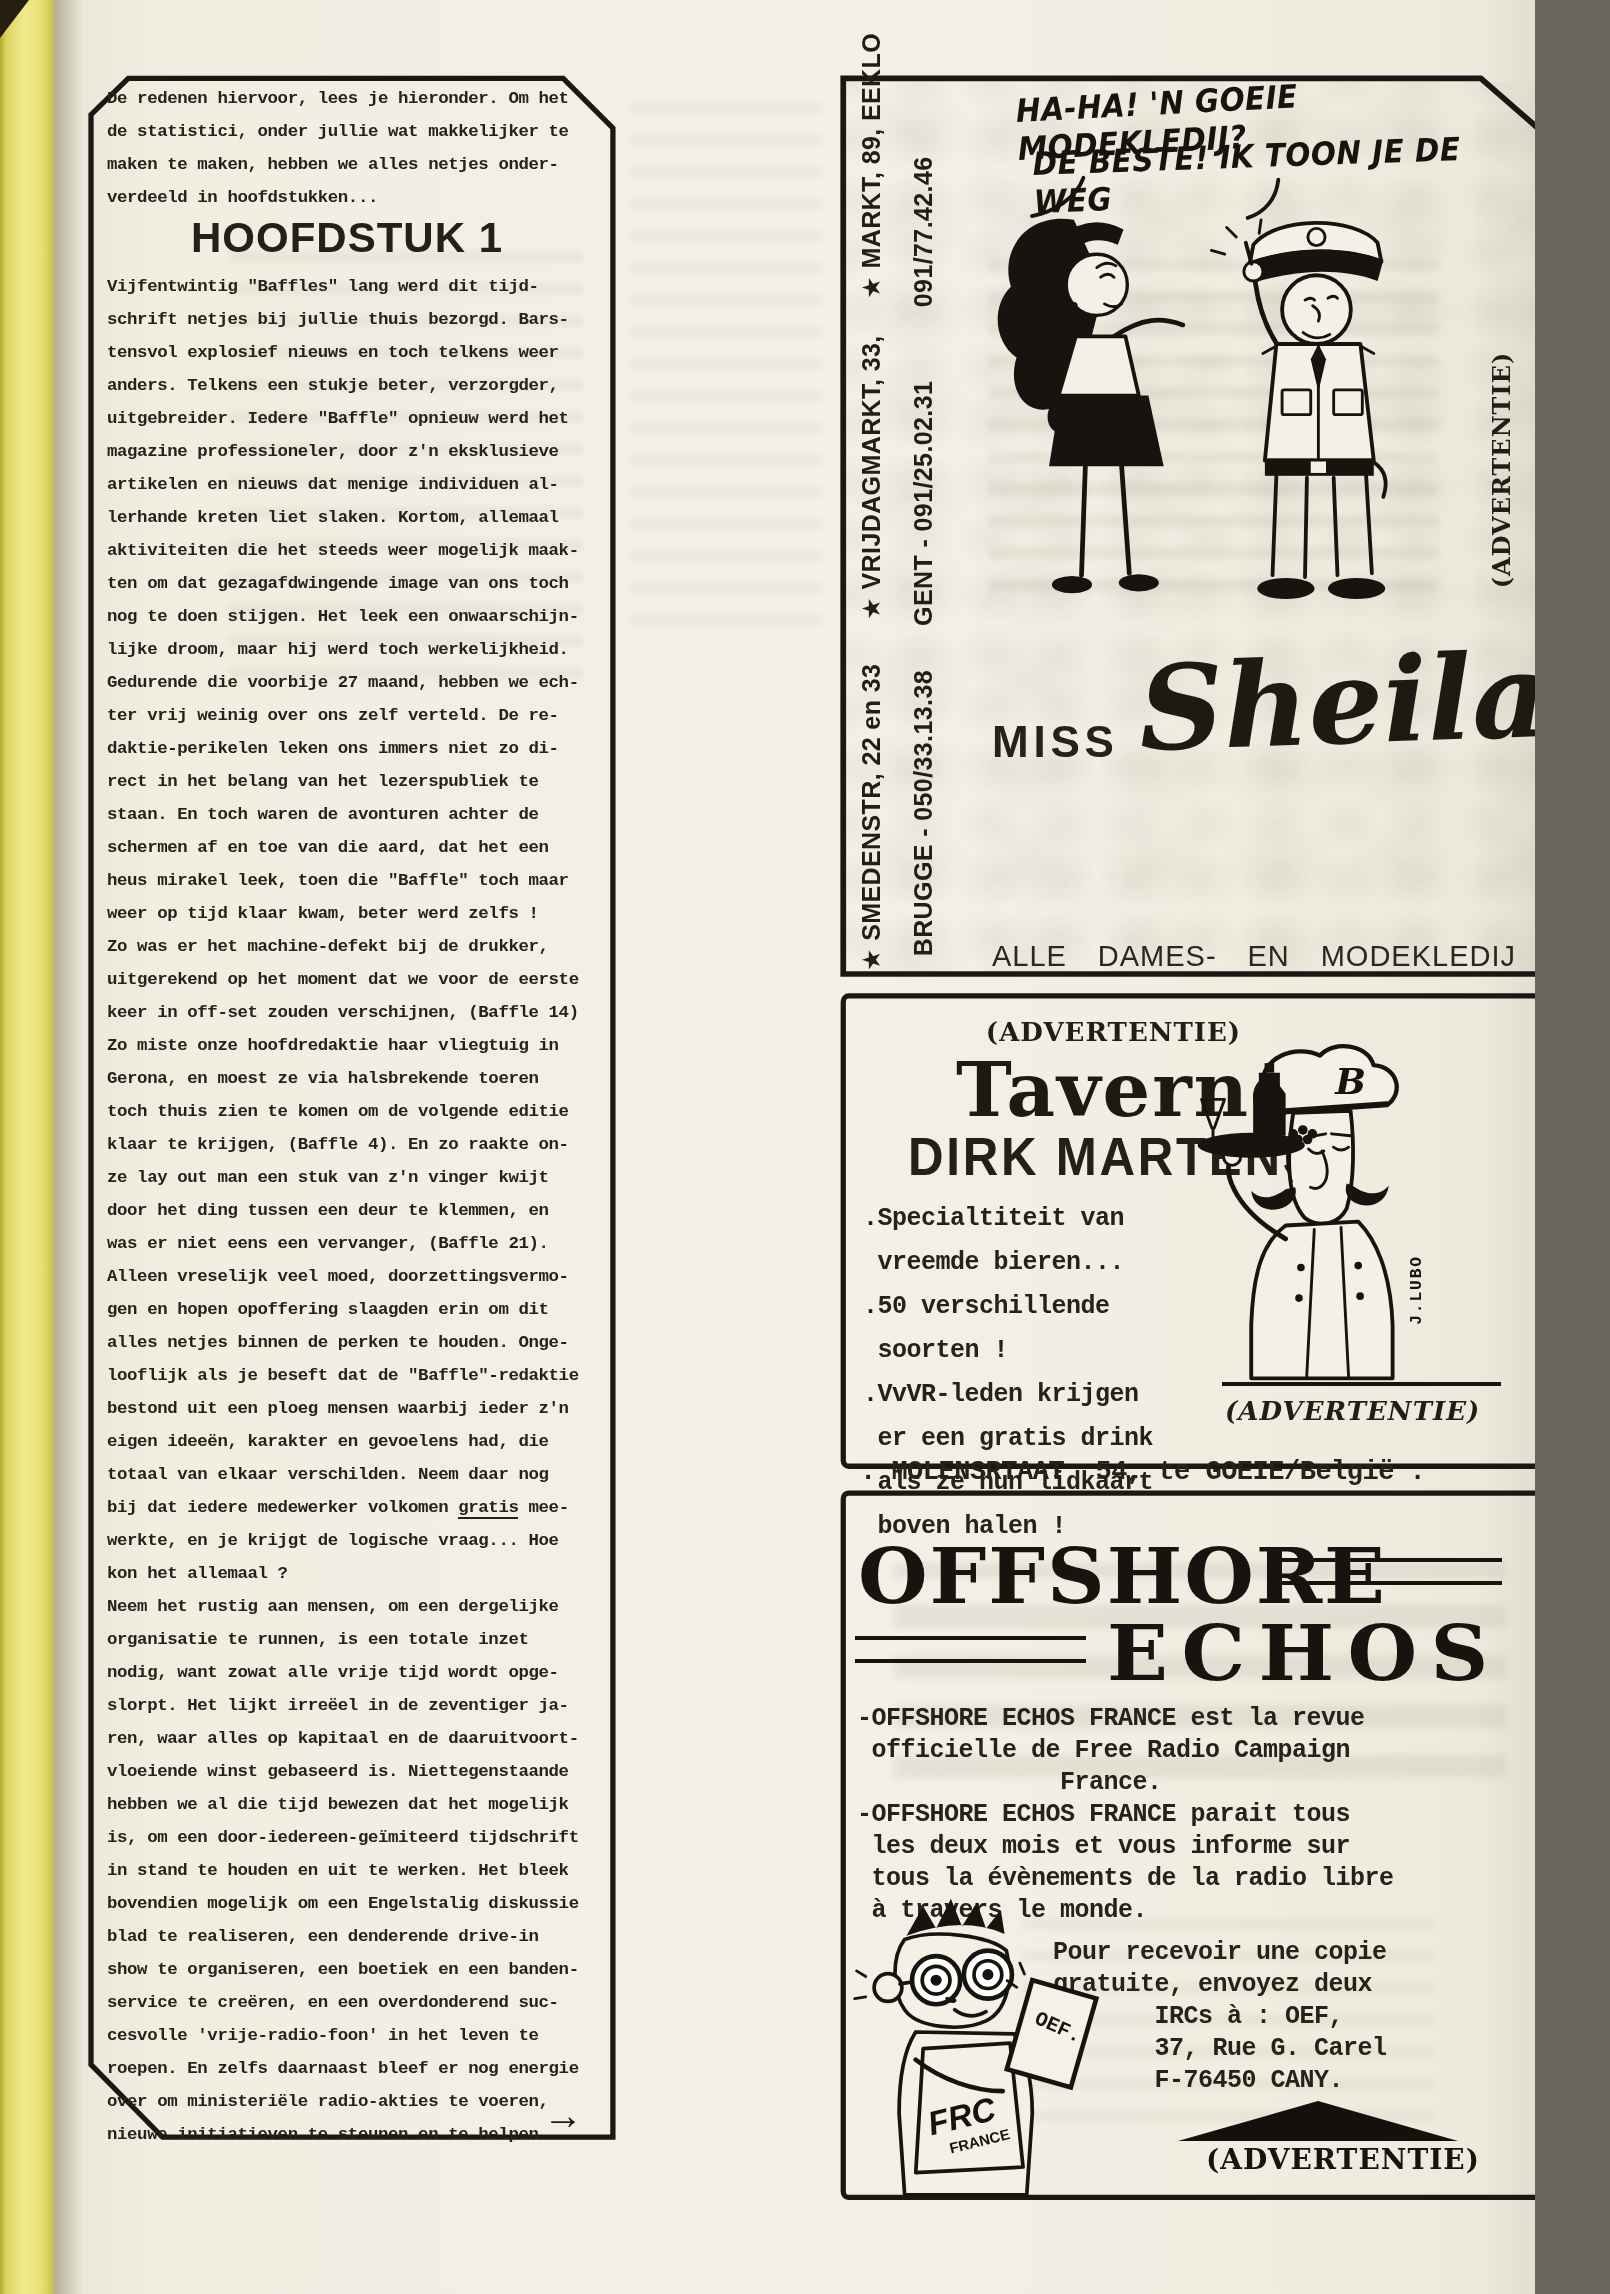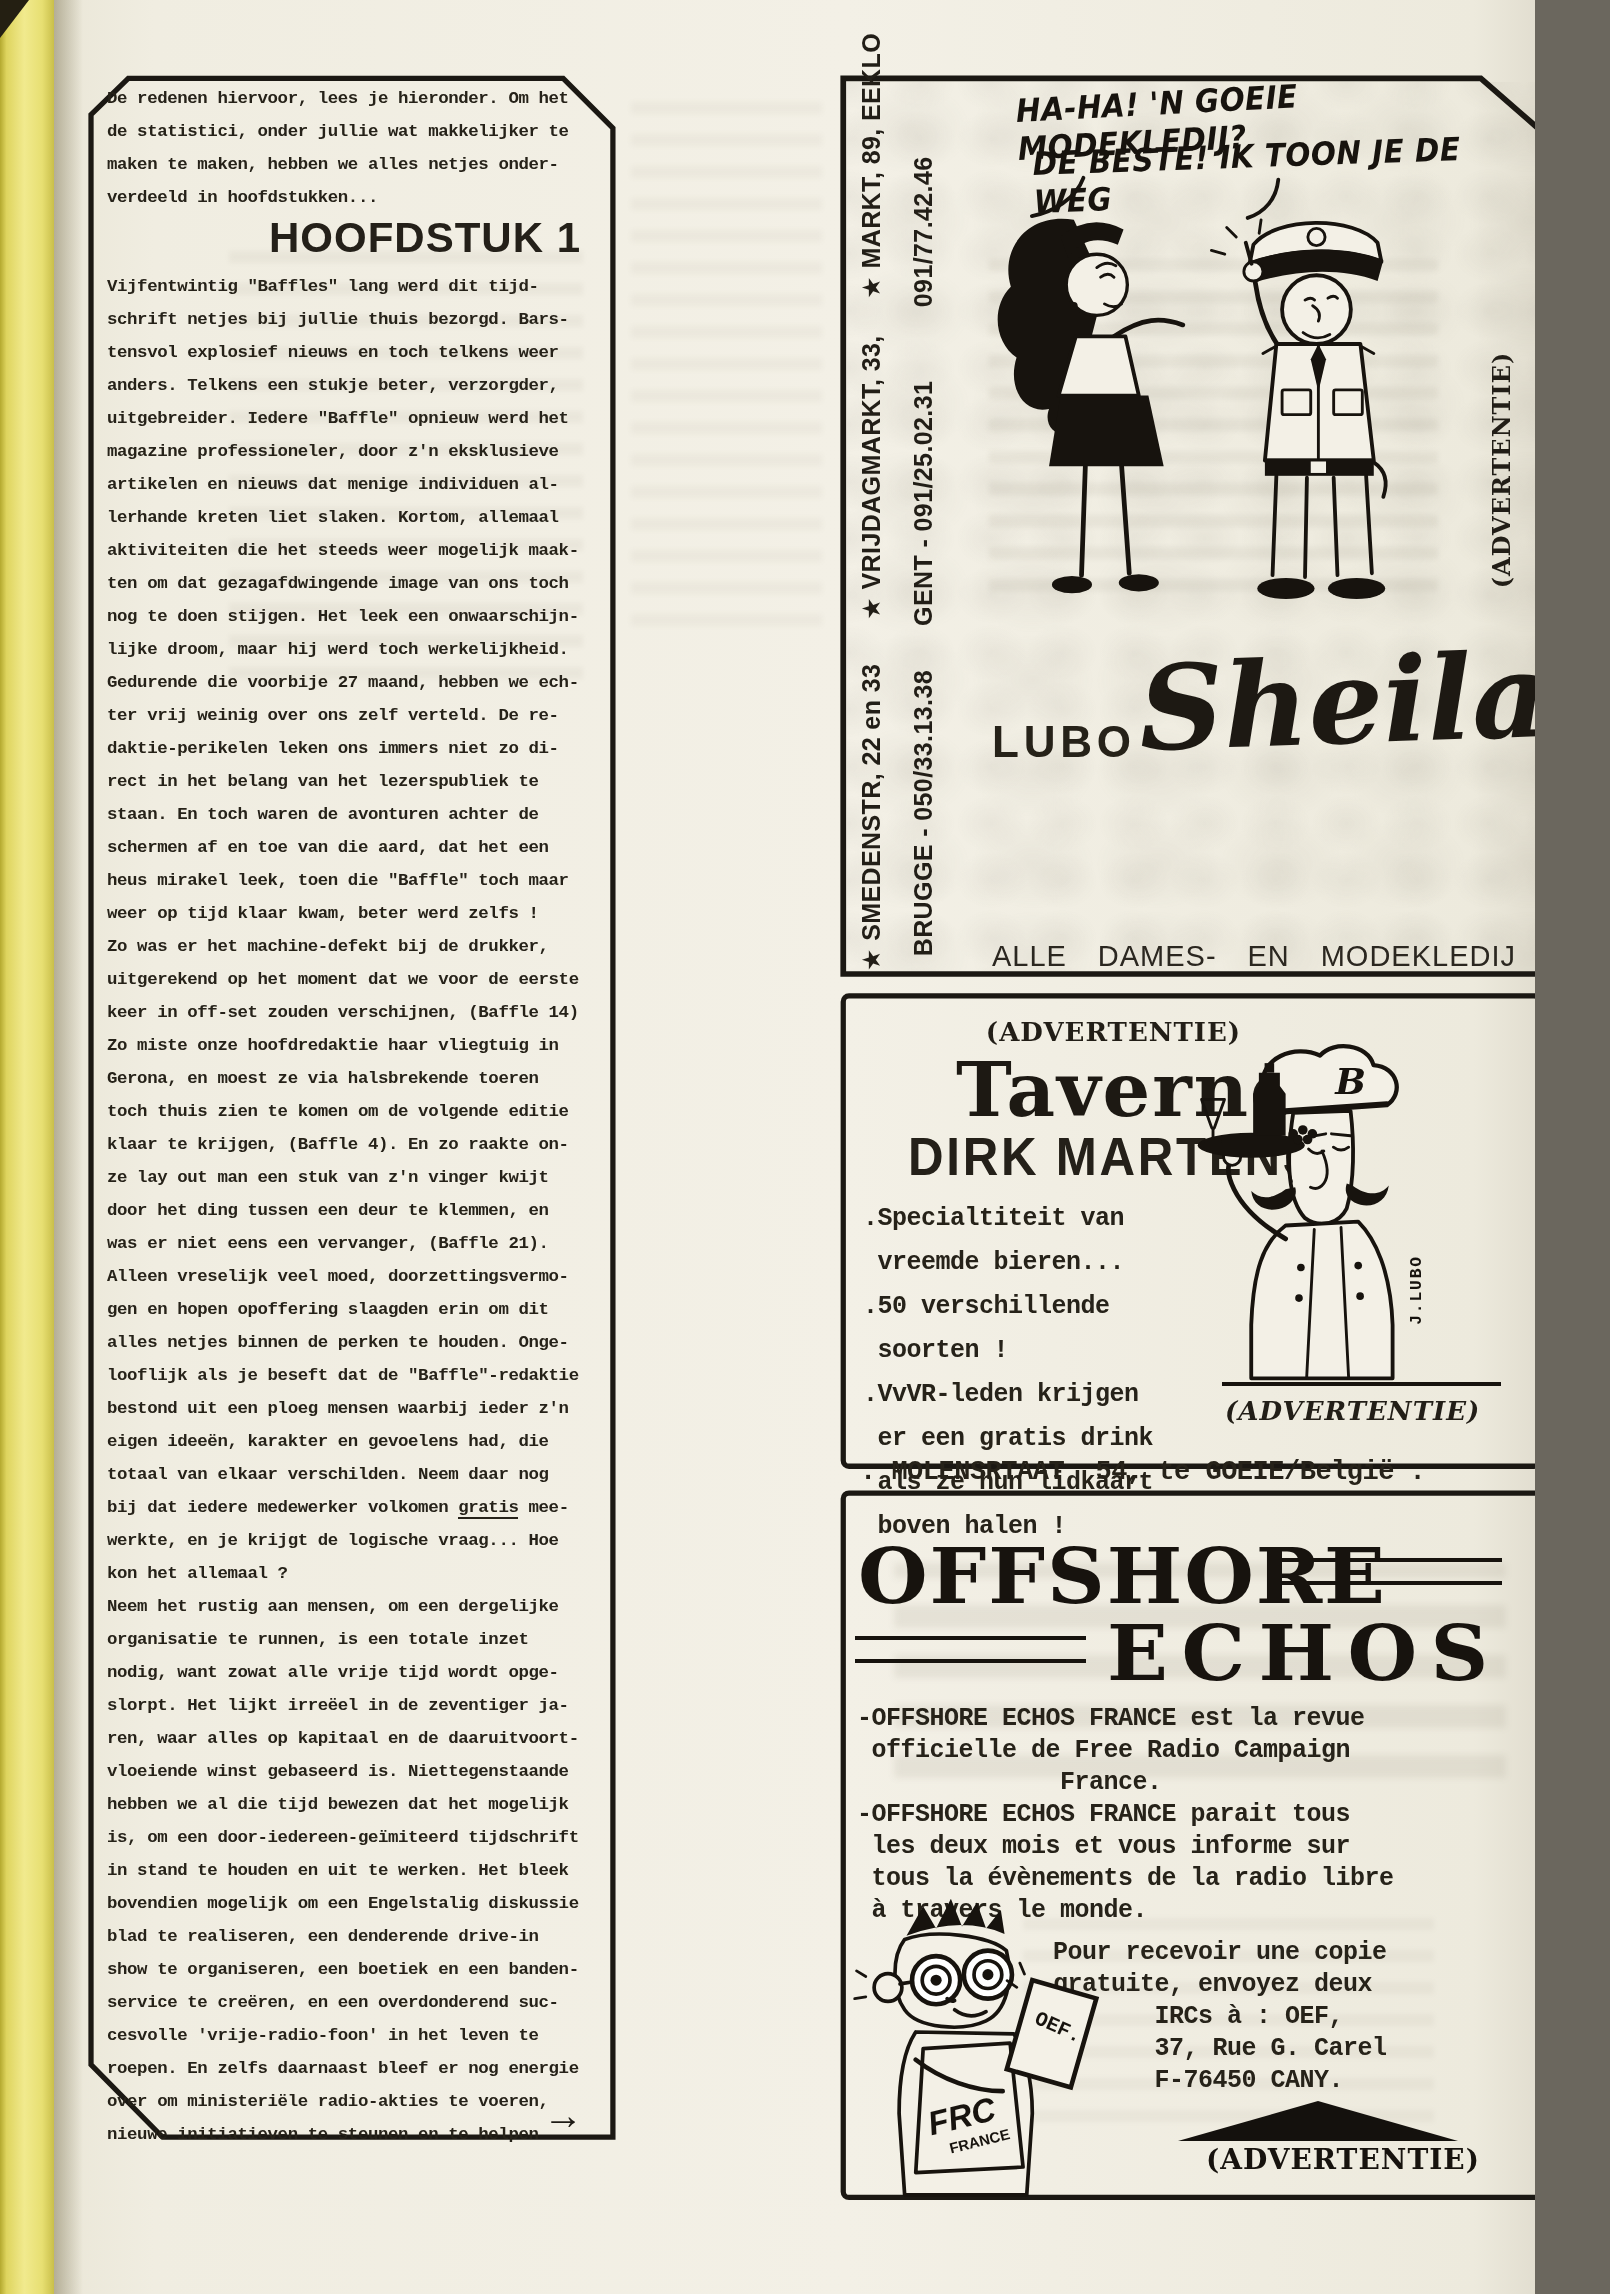--- a/index.html
+++ b/index.html
@@ -19,21 +19,21 @@
   
   .ghost{position:absolute;filter:blur(2.9px);
          background:repeating-linear-gradient(0deg,rgba(122,114,95,.22) 0 12.4px,rgba(122,114,95,0) 12.4px 32px);}
   .ghost-big{background:repeating-linear-gradient(0deg,rgba(110,102,84,.26) 0 23px,rgba(110,102,84,0) 23px 50px);filter:blur(3.8px);}
   .mottle{background-image:
       radial-gradient(closest-side,rgba(138,132,116,.15),rgba(138,132,116,0)),
       radial-gradient(closest-side,rgba(120,115,100,.12),rgba(120,115,100,0));
       background-size:124px 92px,71px 57px;background-position:0 0,38px 29px;opacity:.6;}
   
   .intro{left:107px;top:82px;font-size:17.4px;line-height:33px;letter-spacing:-0.4px;}
-  .chapter{left:199px;top:214px;width:382px;text-align:right;font-weight:700;
+  .chapter{left:191px;top:214px;width:382px;text-align:left;font-weight:700;
            font-size:42px;letter-spacing:1px;color:#242019;}
   .body-block{left:107px;top:270px;font-size:17.4px;line-height:33px;letter-spacing:-0.4px;}
   .uline{border-bottom:2.4px solid #262219;}
   .arrow{left:543px;top:2093px;font-size:40px;font-weight:900;color:#1d1a14;}
   
   .addr-strip{left:845px;top:84px;width:107px;height:887px;}
   .addr-inner{position:absolute;left:0;top:0;width:887px;height:107px;transform-origin:0 0;
       transform:rotate(-90deg) translateX(-887px);
       font-weight:700;font-size:25px;line-height:52px;letter-spacing:0.4px;white-space:pre;color:#221e17;}
   .bubble{font-family:"DejaVu Sans",sans-serif;font-weight:700;font-style:italic;
@@ -204,21 +204,21 @@
     <rect class="ln" stroke-width="3" x="336" y="226" width="30" height="26" rx="2"></rect>
     <rect class="ln" stroke-width="3" x="390" y="226" width="30" height="26" rx="2"></rect>
     <rect class="fl" x="318" y="298" width="114" height="18"></rect>
     <rect x="366" y="301" width="16" height="12" fill="#f3f0e6"></rect>
     <path class="ln" stroke-width="4" d="M432,302 q18,12 10,36"></path>
     <path class="ln" stroke-width="4" d="M330,316 L326,420 M362,318 L360,422 M390,318 L394,420 M424,316 L430,418"></path>
     <ellipse class="fl" cx="340" cy="434" rx="30" ry="11"></ellipse>
     <ellipse class="fl" cx="414" cy="434" rx="30" ry="11"></ellipse>
   </svg>
 
-  <div class="abs miss">LUBO</div>
+  <div class="abs miss">MISS</div>
   <div class="abs sheila">Sheila</div>
   <div class="abs bottom-row">
     <span>ALLE</span>
     <span>DAMES-</span>
     <span>EN</span>
     <span>MODEKLEDIJ</span>
   </div>
   <div class="abs vert-adv">
     <div class="vert-adv-inner">(ADVERTENTIE)</div>
   </div>

